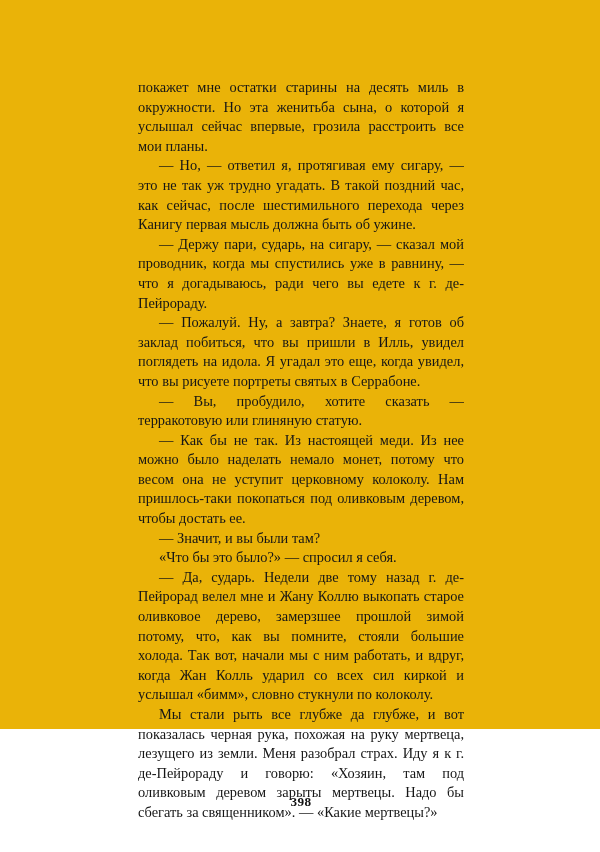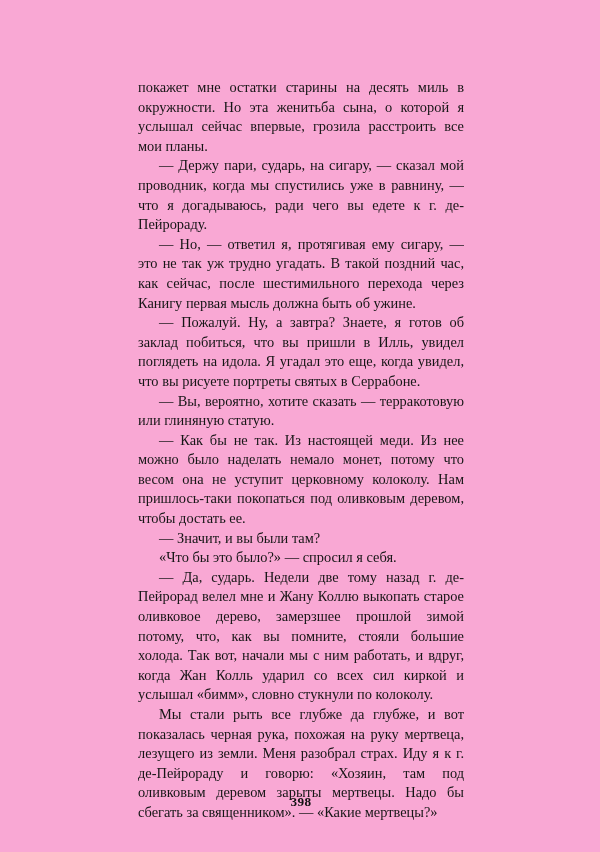--- a/index.html
+++ b/index.html
@@ -13,22 +13,22 @@
     font-family: "Liberation Serif", serif;
     color: #1a1a1a;
     position: relative;
     overflow: hidden;
   }
   .page {
     position: absolute;
     top: 0;
     left: 0;
     width: 600px;
-    height: 852px;
-    background: #f9a8d4;
+    height: 729px;
+    background: #eab308;
     font-family: Liberation Serif, serif;
   }
   .text-column {
     position: absolute;
     left: 138px;
     top: 78px;
     width: 326px;
   }
   .para {
     margin: 0;
@@ -54,24 +54,24 @@
     letter-spacing: 0.4px;
     margin-top: 24px;
   }
 </style>
 </head>
 <body>
 
 <div class="page">
   <div class="text-column">
     <p class="para">покажет мне остатки старины на десять миль в окружности. Но эта женитьба сына, о которой я услышал сейчас впервые, грозила расстроить все мои планы.</p>
+    <p class="para indent">— Но, — ответил я, протягивая ему сигару, — это не так уж трудно угадать. В такой поздний час, как сейчас, после шестимильного перехода через Канигу первая мысль долж­на быть об ужине.</p>
     <p class="para indent">— Держу пари, сударь, на сигару, — сказал мой провод­ник, когда мы спустились уже в равнину, — что я догады­ваюсь, ради чего вы едете к г. де-Пейрораду.</p>
-    <p class="para indent">— Но, — ответил я, протягивая ему сигару, — это не так уж трудно угадать. В такой поздний час, как сейчас, после шестимильного перехода через Канигу первая мысль долж­на быть об ужине.</p>
     <p class="para indent">— Пожалуй. Ну, а завтра? Знаете, я готов об заклад по­биться, что вы пришли в Илль, увидел поглядеть на идола. Я угадал это еще, когда увидел, что вы рисуете портреты свя­тых в Серрабоне.</p>
-    <p class="para indent">— Вы, вероятно, хотите сказать — терракотовую или глиняную статую.</p>
+    <p class="para indent">— Вы, пробудило, хотите сказать — терракотовую или глиняную статую.</p>
     <p class="para indent">— Как бы не так. Из настоящей меди. Из нее можно бы­ло наделать немало монет, потому что весом она не уступит церковному колоколу. Нам пришлось-таки покопаться под оливковым деревом, чтобы достать ее.</p>
     <p class="para indent">— Значит, и вы были там?</p>
     <p class="para indent">«Что бы это было?» — спросил я себя.</p>
     <p class="para indent">— Да, сударь. Недели две тому назад г. де-Пейрорад ве­лел мне и Жану Коллю выкопать старое оливковое дерево, замерзшее прошлой зимой потому, что, как вы помните, стояли большие холода. Так вот, начали мы с ним работать, и вдруг, когда Жан Колль ударил со всех сил киркой и услышал «бимм», словно стукнули по колоколу.</p>
     <p class="para indent">Мы стали рыть все глубже да глубже, и вот показалась черная рука, похожая на руку мертвеца, лезущего из земли. Меня разобрал страх. Иду я к г. де-Пейрораду и говорю: «Хозяин, там под оливковым деревом зарыты мертвецы. Надо бы сбегать за священником». — «Какие мертвецы?»</p>
   </div>
   <div class="page-number">398</div>
 </div>
 
 </body></html>

